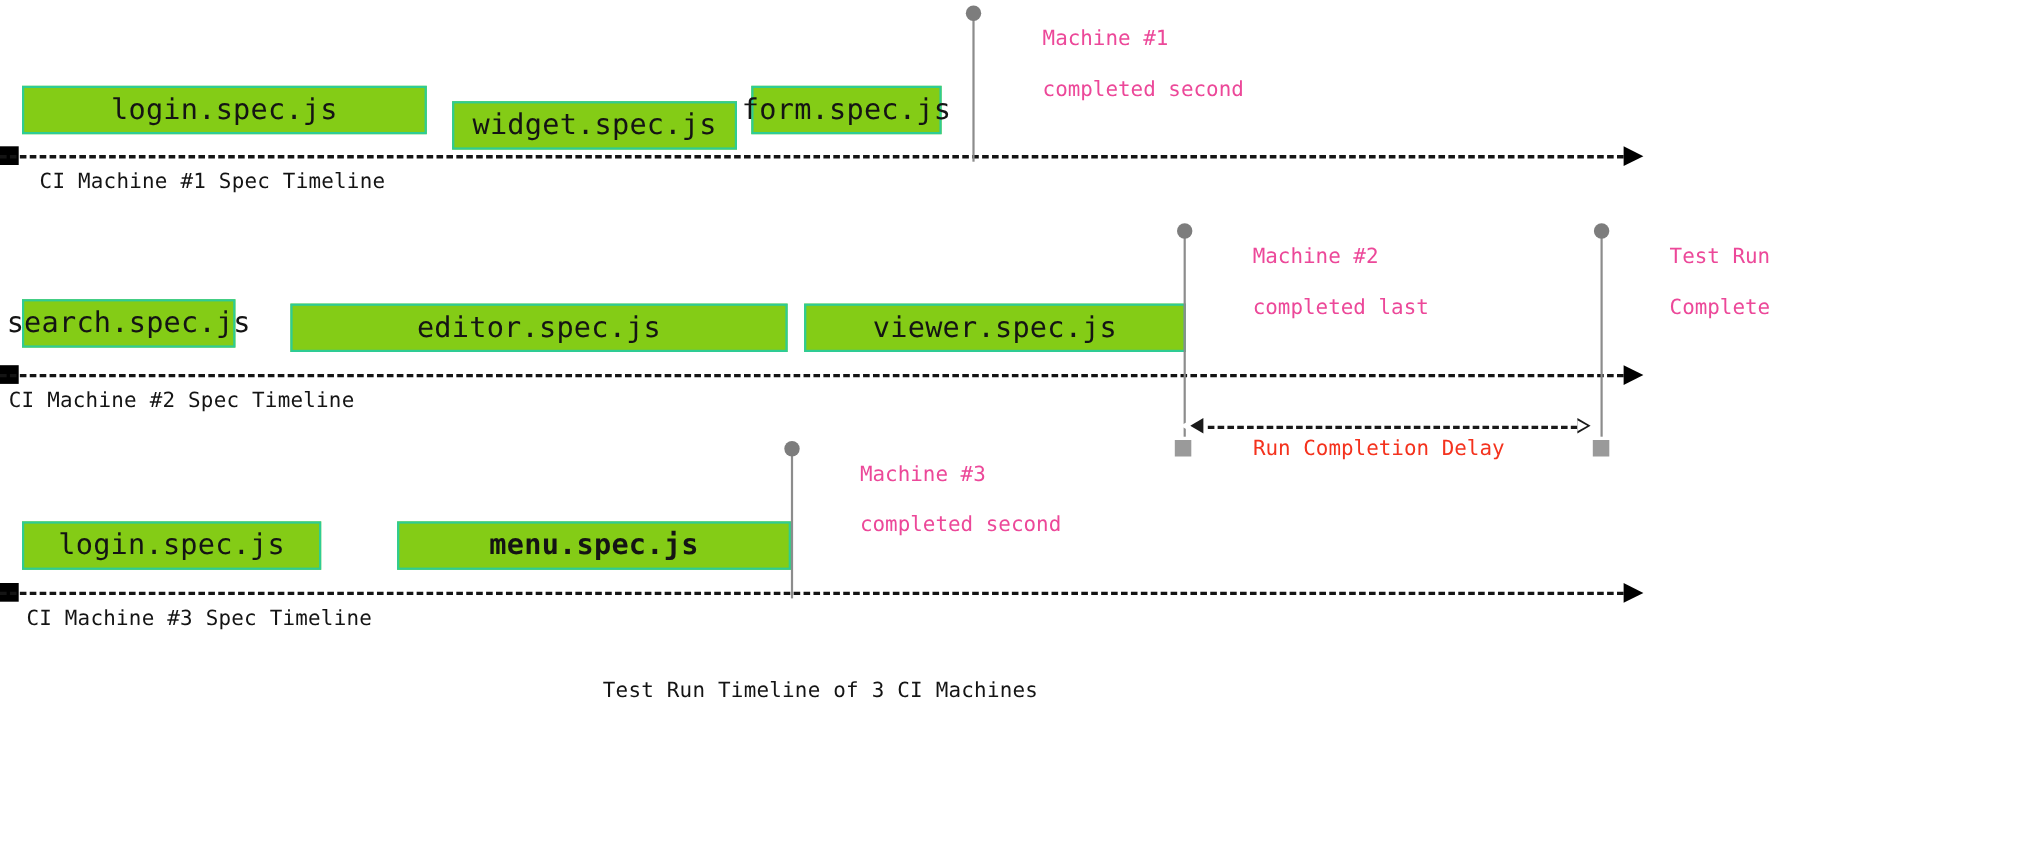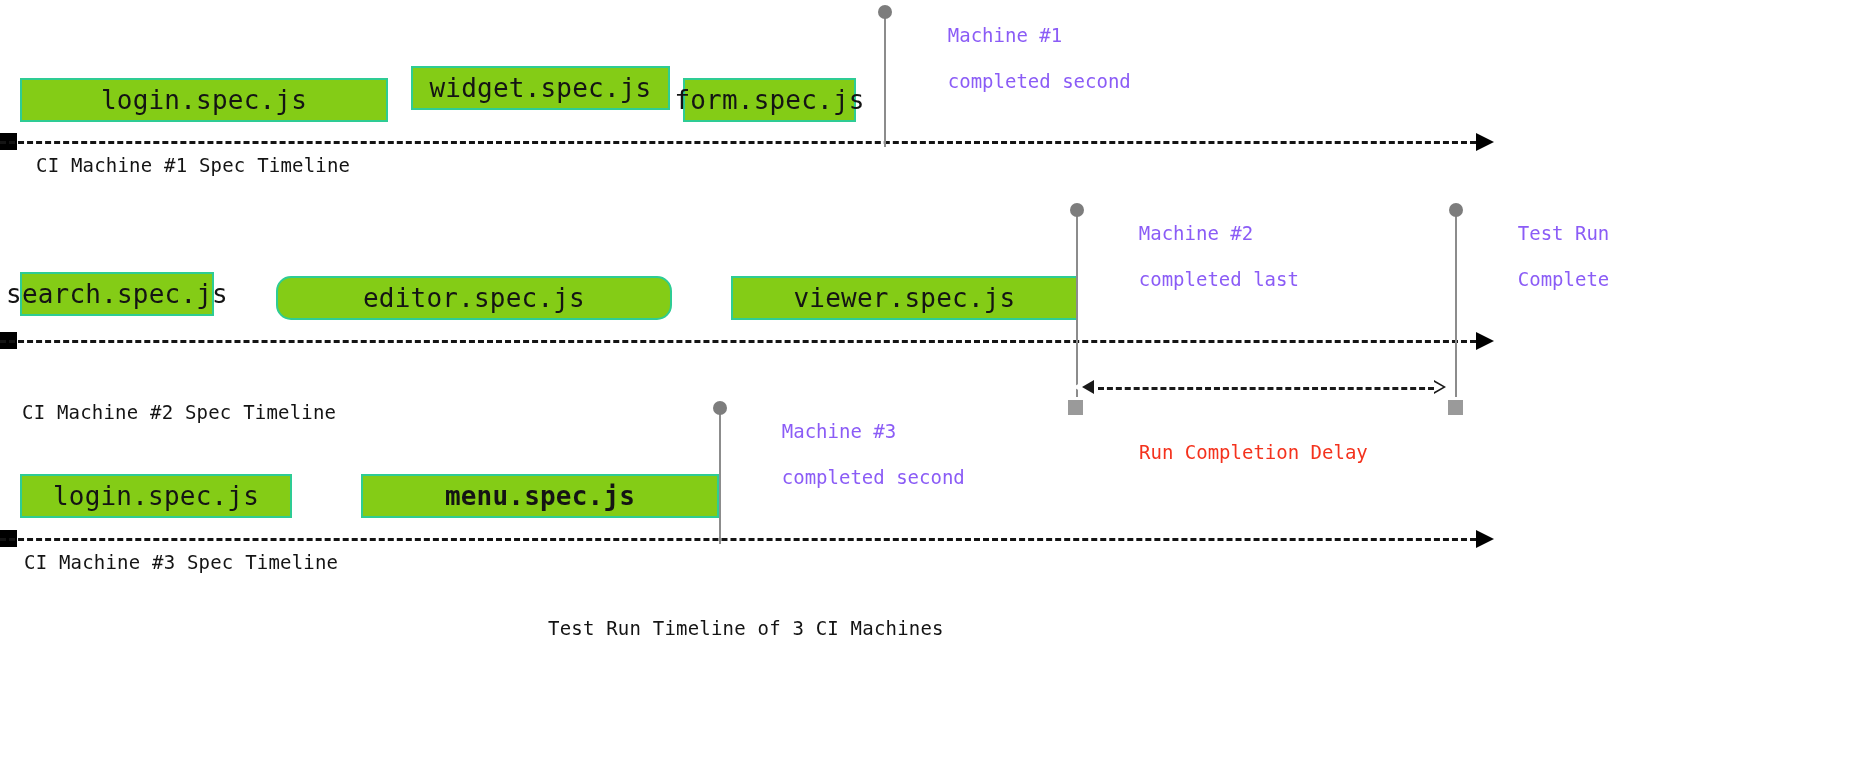--- a/index.html
+++ b/index.html
@@ -76,21 +76,21 @@
     width: 14px;
     height: 14px;
     border-radius: 50%;
     background: #7d7d7d;
   }
   .marker-text {
     position: absolute;
     font-size: 19px;
     line-height: 23px;
     white-space: pre;
-    color: #8b5cf6;
+    color: #ec4899;
   }
 
   
   .delay-dash {
     position: absolute;
     height: 0;
     border-top: 3px dashed #1a1a1a;
   }
   .delay-cap-left, .delay-cap-right {
     position: absolute;
@@ -144,21 +144,21 @@
   }
 </style>
 </head>
 <body>
 
 <div id="stage">
 
   <div class="spec-box" style="left:20px; top:78px; width:368px;">
     <span>login.spec.js</span>
   </div>
-  <div class="spec-box" style="left:411px; top:66px; width:259px;justify-content:center;">
+  <div class="spec-box" style="left:411px; top:92px; width:259px;justify-content:center;">
     <span>widget.spec.js</span>
   </div>
   <div class="spec-box" style="left:683px; top:78px; width:173px;">
     <span>form.spec.js</span>
   </div>
 
   <div class="axis-start-square" style="top:133px;"></div>
   <div class="axis-line" style="top:141px; width:1476px;"></div>
   <div class="axis-arrow" style="left:1476px; top:133px;"></div>
   <div class="axis-label" style="left:24px; top:154px;margin-left:12px;">CI Machine #1 Spec Timeline</div>
@@ -166,52 +166,52 @@
   <div class="marker-line" style="left:884px; top:14px; height:133px;"></div>
   <div class="marker-dot" style="left:878px; top:5px;"></div>
   <div class="marker-text" style="left:902px; top:1px;">
     <span>Machine #1</span><br>
     <span>completed second</span>
   </div>
 
   <div class="spec-box" style="left:20px; top:272px; width:194px;">
     <span>search.spec.js</span>
   </div>
-  <div class="spec-box" style="left:276px; top:276px; width:396px;border-radius:15px;">
+  <div class="spec-box" style="left:264px; top:276px; width:452px;">
     <span>editor.spec.js</span>
   </div>
   <div class="spec-box" style="left:731px; top:276px; width:347px;">
     <span>viewer.spec.js</span>
   </div>
 
   <div class="axis-start-square" style="top:332px;"></div>
   <div class="axis-line" style="top:340px; width:1476px;"></div>
   <div class="axis-arrow" style="left:1476px; top:332px;"></div>
-  <div class="axis-label" style="left:22px; top:353px;margin-top:48px;">CI Machine #2 Spec Timeline</div>
+  <div class="axis-label" style="left:8px; top:353px;">CI Machine #2 Spec Timeline</div>
 
   <div class="marker-line" style="left:1076px; top:212px; height:185px;"></div>
   <div class="marker-dot" style="left:1070px; top:203px;"></div>
   <div class="marker-text" style="left:1093px; top:199px;">
     <span>Machine #2</span><br>
     <span>completed last</span>
   </div>
 
   <div class="marker-line" style="left:1455px; top:212px; height:185px;"></div>
   <div class="marker-dot" style="left:1449px; top:203px;"></div>
   <div class="marker-text" style="left:1472px; top:199px;">
     <span>Test Run</span><br>
     <span>Complete</span>
   </div>
 
   <div class="delay-cap-left" style="left:1082px; top:380px;"></div>
   <div class="delay-dash" style="left:1098px; top:387px; width:336px;"></div>
   <div class="delay-cap-right" style="left:1434px; top:380px;"></div>
   <div class="delay-end-square" style="left:1068px; top:400px;"></div>
   <div class="delay-end-square" style="left:1448px; top:400px;"></div>
-  <div class="delay-label" style="left:1139px; top:397px; color:#f4321d;margin-top:44px;">Run Completion Delay</div>
+  <div class="delay-label" style="left:1139px; top:397px; color:#f4321d;">Run Completion Delay</div>
 
   <div class="spec-box" style="left:20px; top:474px; width:272px;">
     <span>login.spec.js</span>
   </div>
   <div class="spec-box" style="left:361px; top:474px; width:358px;font-weight:bold;">
     <span>menu.spec.js</span>
   </div>
 
   <div class="axis-start-square" style="top:530px;"></div>
   <div class="axis-line" style="top:538px; width:1476px;"></div>

